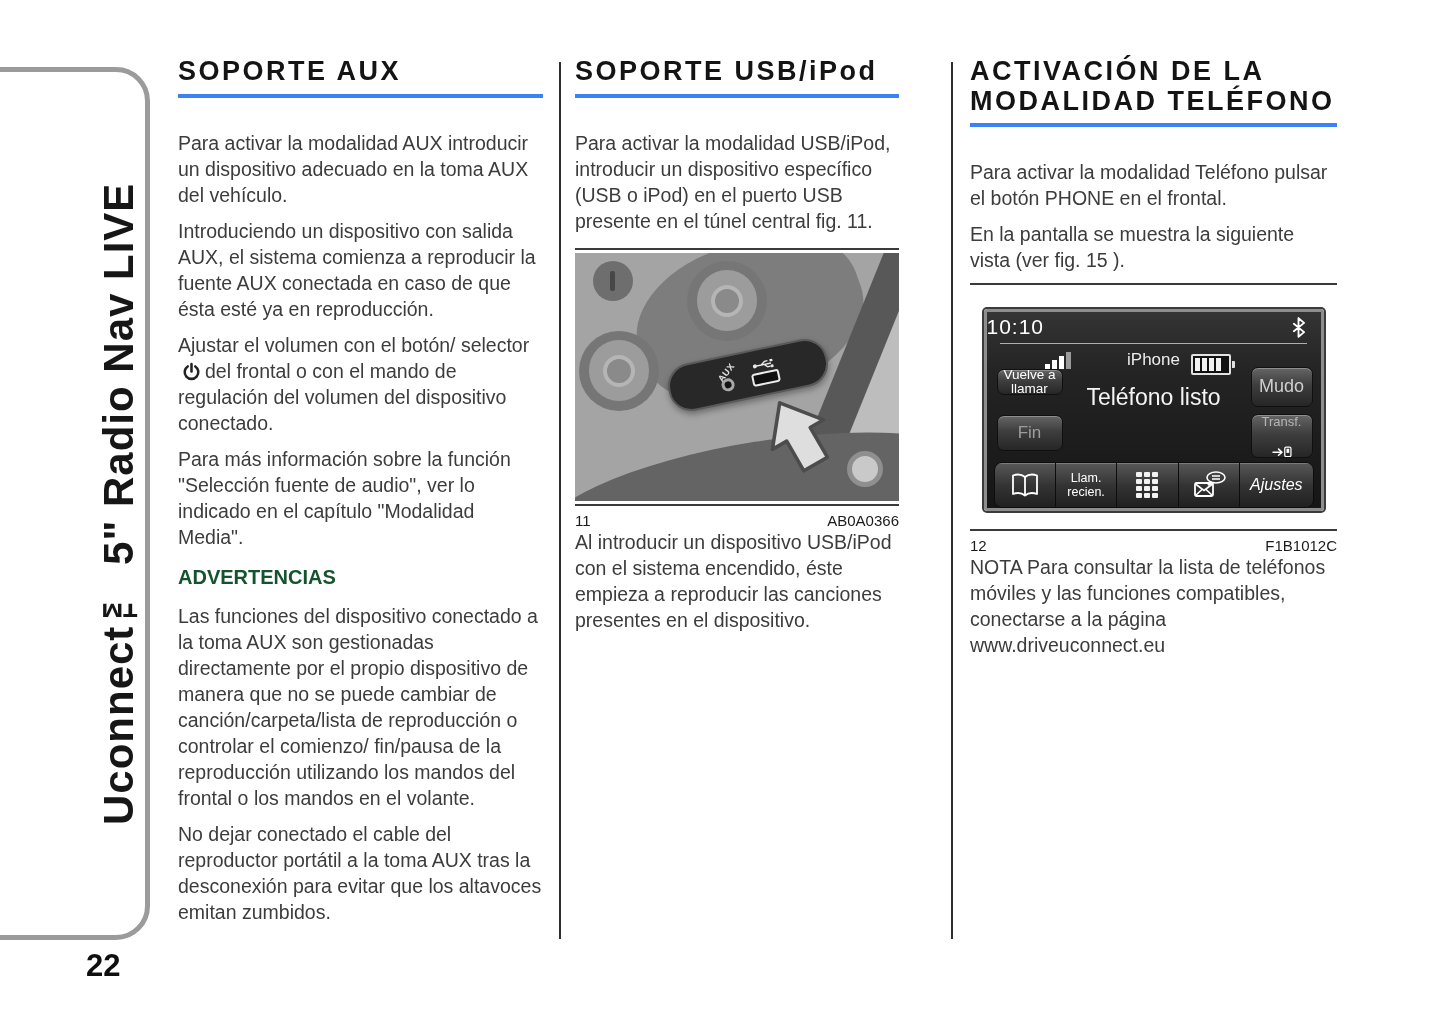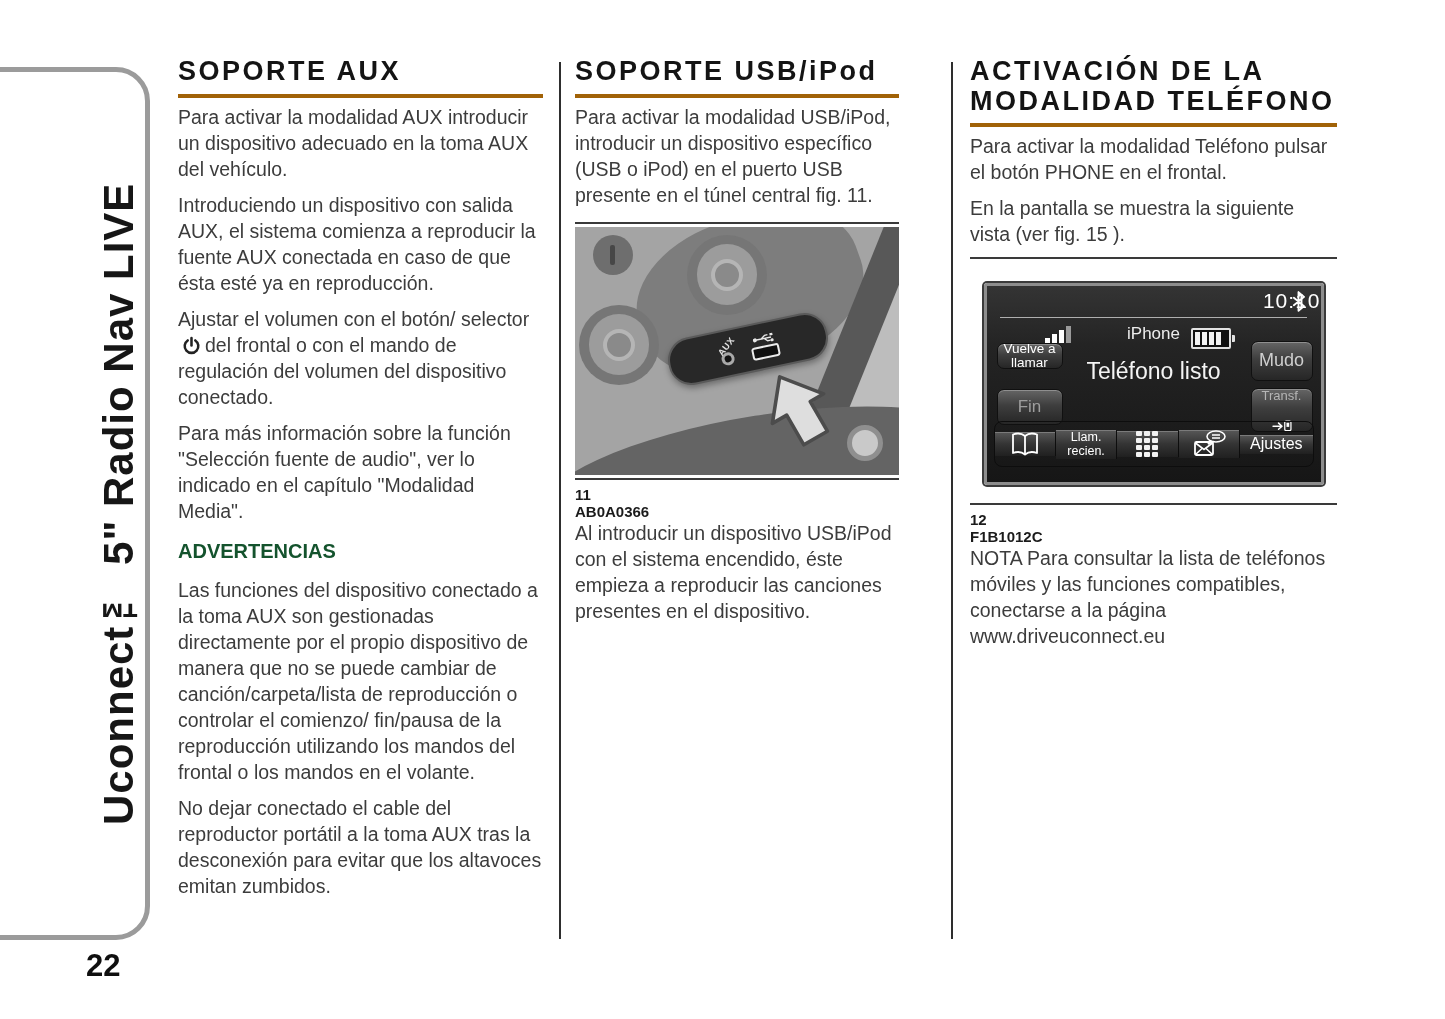--- a/index.html
+++ b/index.html
@@ -25,30 +25,30 @@
   .col{position:absolute;top:57px;}
   #col1{left:178px;width:365px;}
   #col2{left:575px;width:324px;}
   #col3{left:970px;width:367px;}
   .col-divider{position:absolute;top:62px;height:877px;width:2px;background:#2e2e2e;}
   #divider1{left:559px;}
   #divider2{left:951px;}
 
   h1.heading{
     font-size:27px;font-weight:bold;color:#141414;letter-spacing:2.5px;
-    line-height:1.1;margin:0 0 6px 0;padding-bottom:7px;border-bottom:4px solid #a16207;
+    line-height:1.1;margin:0 0 32px 0;padding-bottom:7px;border-bottom:4px solid #3b82f6;
   }
   p.body{font-size:19.5px;line-height:26px;margin:0 0 10px 0;color:#3c3c3c;}
   h2.sub{font-size:20px;font-weight:bold;color:#14532d;margin:16px 0 14px 0;}
   .power-icon{display:inline-block;vertical-align:-3px;margin:0 4px;}
 
   
   .fig-rule{border:none;border-top:2px solid #3a3a3a;margin:0;}
   .fig-caption{display:flex;justify-content:space-between;align-items:baseline;
-    font-size:15px;font-weight:bold;color:#1b1b1b;margin-top:6px;flex-direction:column;}
+    font-size:15px;font-weight:normal;color:#1b1b1b;margin-top:6px;}
 
   
   .photo{position:relative;width:100%;height:248px;background:#8d8d8d;overflow:hidden;margin:3px 0;}
   .console-plate{position:absolute;left:-90px;top:-140px;width:480px;height:430px;
     background:#a4a4a4;border-radius:48%;transform:rotate(-12deg);}
   .console-shade{position:absolute;left:60px;top:-10px;width:230px;height:150px;
     background:#7d7d7d;border-radius:45%;transform:rotate(-20deg);}
   .cup{position:absolute;border-radius:50%;background:#767676;}
   .cup .mid{position:absolute;left:12%;top:12%;width:76%;height:76%;border-radius:50%;background:#9c9c9c;}
   .cup .inner{position:absolute;left:30%;top:30%;width:40%;height:40%;border-radius:50%;background:#8a8a8a;border:4px solid #b5b5b5;box-sizing:border-box;}
@@ -68,21 +68,21 @@
   .usb-group{display:flex;flex-direction:column;align-items:center;gap:2px;}
   .usb-socket{width:28px;height:13px;border:2px solid #ececec;border-radius:3px;background:#101010;box-sizing:border-box;}
   .arrow-cursor{position:absolute;left:188px;top:142px;}
 
   
   .screen{
     position:relative;width:340px;height:202px;margin:24px auto 0 auto;box-sizing:border-box;
     background:linear-gradient(180deg,#343434 0%,#242424 30%,#161616 100%);
     border:3px solid #8d8d8d;border-radius:3px;box-shadow:0 0 0 2px #3b3b3b;
   }
-  .scr-time{position:absolute;top:3px;left:0;width:100%;text-align:right;color:#fff;
+  .scr-time{position:absolute;top:3px;left:0;width:100%;text-align:left;color:#fff;
     font-size:21px;letter-spacing:1px;}
   .scr-bt{position:absolute;right:16px;top:5px;}
   .scr-sep{position:absolute;top:31px;left:4%;width:92%;border-top:1.5px solid #c7c7c7;opacity:.85;}
   .scr-device{position:absolute;top:38px;left:0;width:100%;text-align:center;color:#ececec;font-size:17px;}
   .scr-signal{position:absolute;left:58px;top:40px;display:flex;align-items:flex-end;gap:2px;}
   .scr-signal i{display:block;width:5px;background:#fff;}
   .scr-signal i:nth-child(1){height:5px;}
   .scr-signal i:nth-child(2){height:9px;}
   .scr-signal i:nth-child(3){height:13px;}
   .scr-signal i:nth-child(4){height:17px;background:#9a9a9a;}
@@ -96,30 +96,30 @@
     background:linear-gradient(180deg,#656565 0%,#3e3e3e 45%,#262626 100%);
     box-shadow:inset 0 1px 0 rgba(255,255,255,.28);
     display:flex;flex-direction:column;align-items:center;justify-content:center;
     text-align:center;color:#fff;line-height:1.1;
   }
   .btn-redial{left:10px;top:57px;width:66px;height:26px;font-size:13.5px;}
   .btn-end{left:10px;top:103px;width:66px;height:36px;font-size:17px;color:#9d9d9d;}
   .btn-mute{left:264px;top:55px;width:62px;height:40px;font-size:18px;color:#cfcfcf;}
   .btn-transfer{left:264px;top:102px;width:62px;height:44px;font-size:13px;color:#b5b5b5;gap:16px;}
   .scr-bottombar{
-    position:absolute;left:7px;right:7px;top:135px;height:44px;display:flex;
-    border:1px solid #0d0d0d;border-radius:8px;overflow:hidden;align-items:center;
+    position:absolute;left:7px;right:7px;top:150px;height:44px;display:flex;
+    border:1px solid #0d0d0d;border-radius:8px;overflow:hidden;
   }
   .bar-cell{
     flex:1;display:flex;flex-direction:column;align-items:center;justify-content:center;
     background:linear-gradient(180deg,#585858 0%,#343434 50%,#202020 100%);
     border-right:1px solid #0d0d0d;color:#fff;font-size:12.5px;line-height:1.15;text-align:center;
     box-shadow:inset 0 1px 0 rgba(255,255,255,.22);
   }
-  .bar-cell:last-child{border-right:none;flex:1.2;font-size:16px;}
+  .bar-cell:last-child{border-right:none;flex:1.2;font-size:16px;font-style:italic;}
   .keypad-grid{display:grid;grid-template-columns:repeat(3,6px);grid-template-rows:repeat(4,5px);gap:2px;}
   .keypad-grid i{background:#f2f2f2;display:block;border-radius:1px;}
   .after-fig{margin-top:38px;}
   .rule-gap-top{margin-top:8px;}
   .rule-below-screen{margin-top:18px;}
 </style>
 </head>
 <body>
 
 <div class="sidebar-frame"></div>

